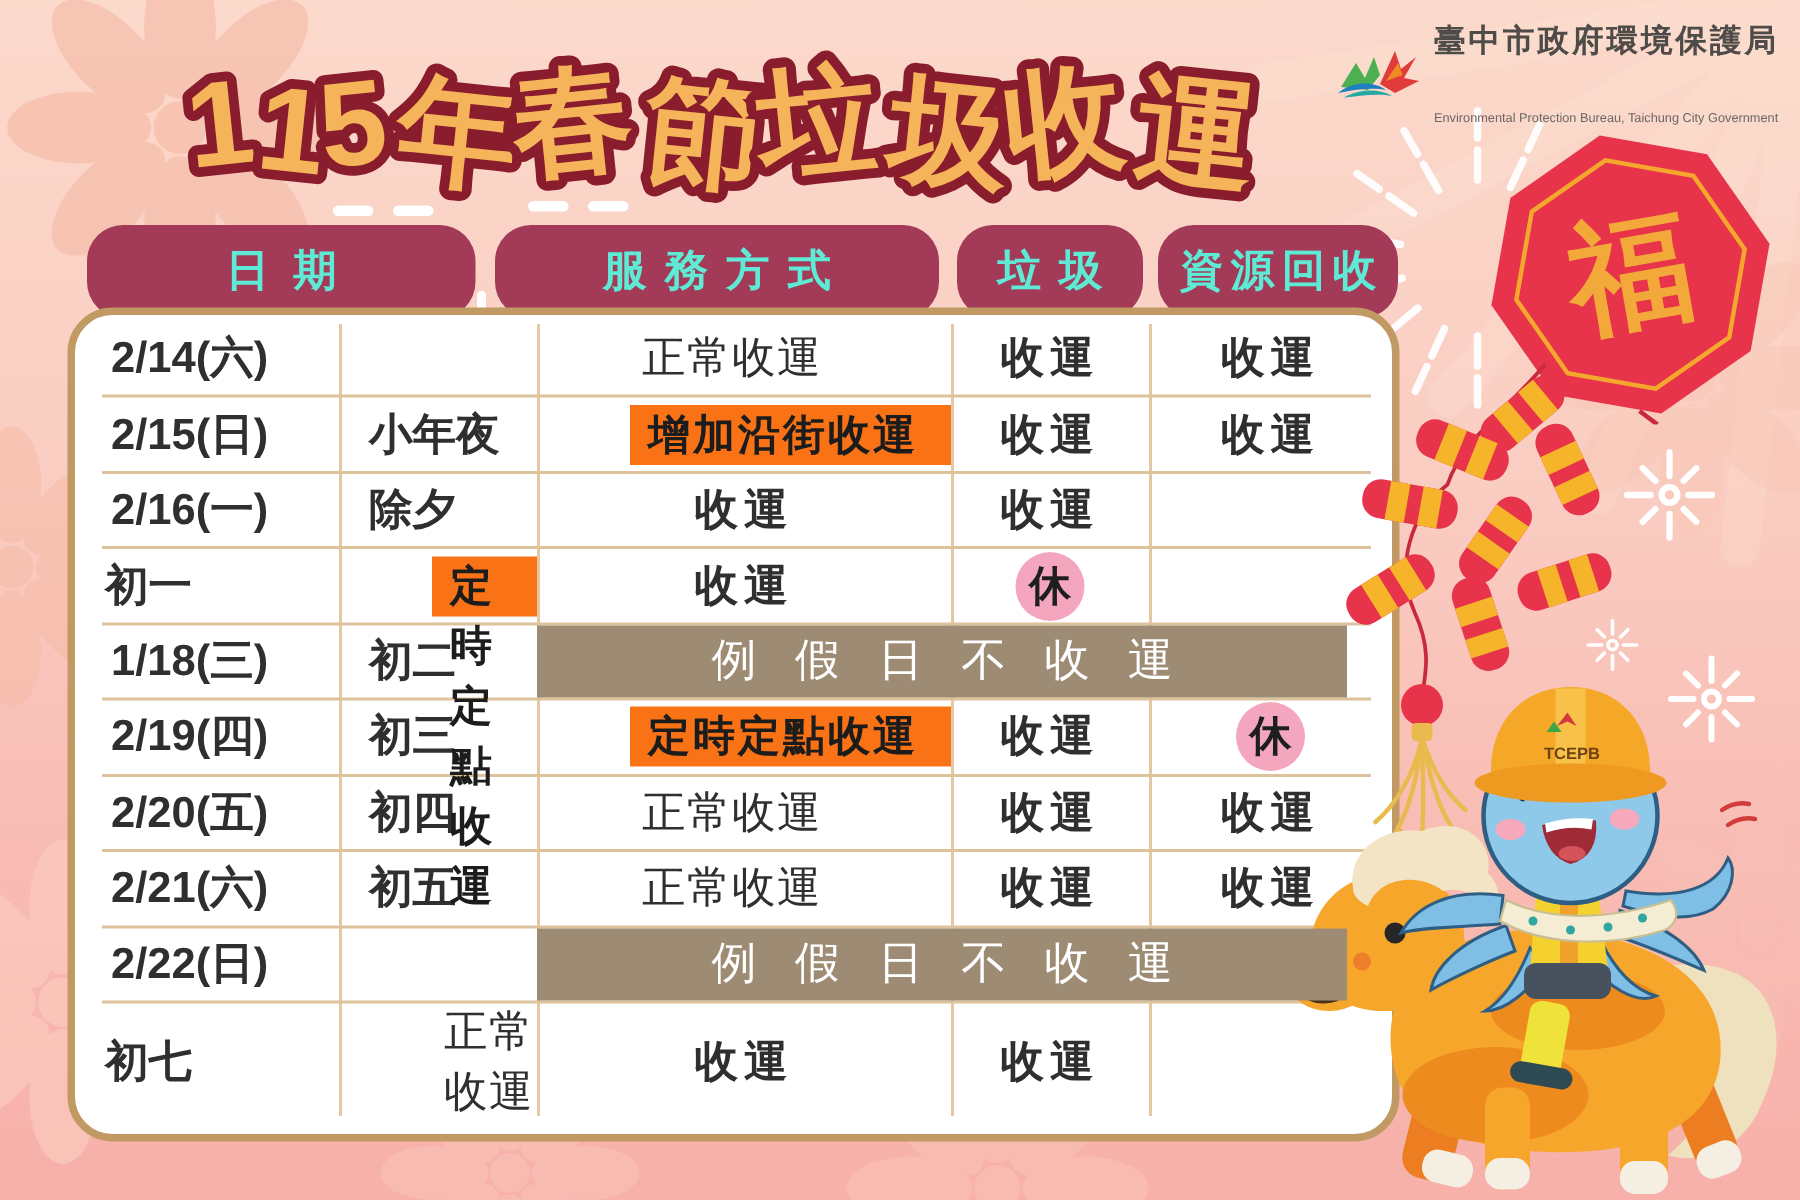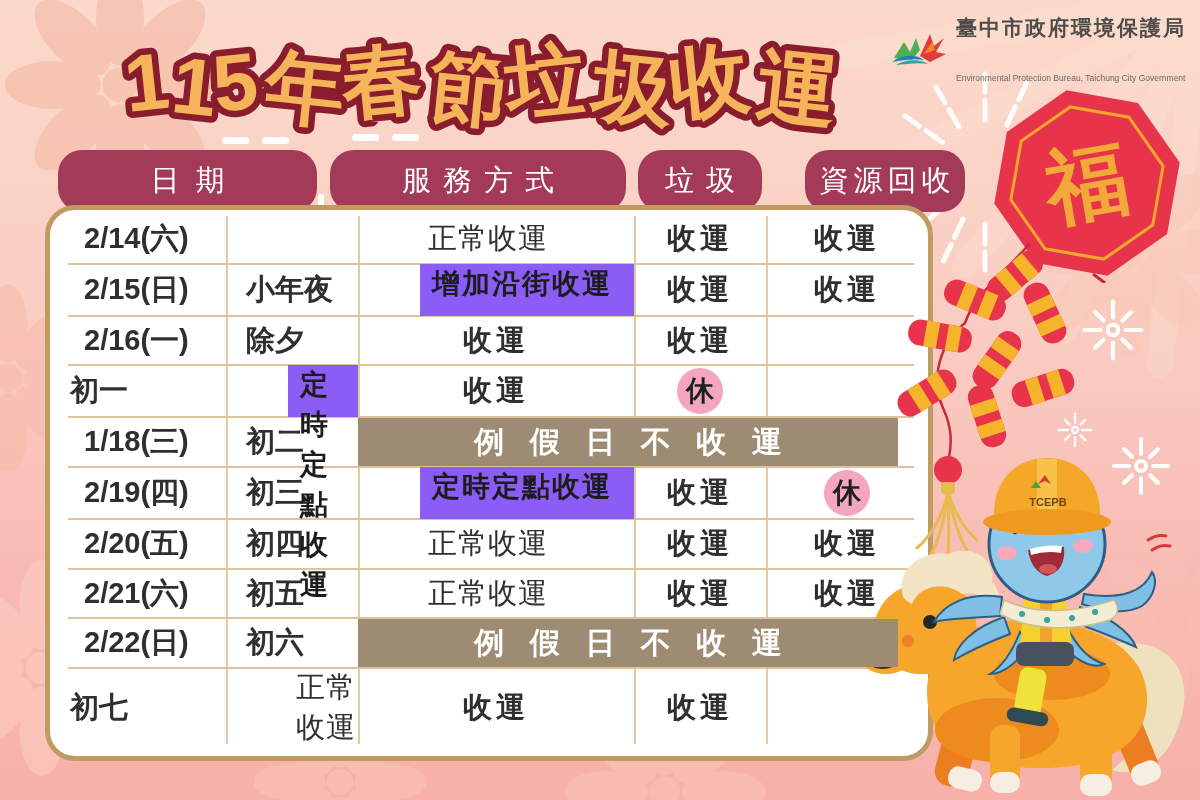--- a/index.html
+++ b/index.html
@@ -18,56 +18,56 @@
   }
   
   .logo{right:14px;top:16px;display:flex;align-items:center;gap:8px;}
   .logo-text{display:flex;flex-direction:column;line-height:1.15;gap:32px;}
   .logo-zh{font-size:21px;font-weight:bold;color:#4F4B49;letter-spacing:2px;}
   .logo-en{font-size:8.5px;color:#6B6663;margin-top:2px;}
   
   .pill{
     top:150px;height:62px;border-radius:24px;background:#A23A58;
     display:flex;align-items:center;justify-content:center;
-    color:#ffffff;font-weight:normal;font-size:29px;
+    color:#5eead4;font-weight:bold;font-size:29px;
   }
   .pill-date{left:58px;width:259px;letter-spacing:16px;text-indent:16px;}
   .pill-service{left:330px;width:296px;letter-spacing:12px;text-indent:12px;}
   .pill-garbage{left:638px;width:124px;letter-spacing:12px;text-indent:12px;}
-  .pill-recycle{left:805px;width:160px;letter-spacing:5px;text-indent:5px;}
+  .pill-recycle{left:772px;width:160px;letter-spacing:5px;text-indent:5px;}
   
   .table-card{
     left:45px;top:205px;width:888px;height:556px;box-sizing:border-box;
     background:#fff;border:5px solid #C19A63;border-radius:30px;
   }
   .vline{position:absolute;top:6px;bottom:12px;width:2px;background:#E3C8A2;}
   .vl-1{left:176px;} .vl-2{left:308px;} .vl-3{left:584px;} .vl-4{left:716px;}
   .table-body{position:absolute;left:0;right:0;top:4px;bottom:8px;display:flex;flex-direction:column;}
   .t-row{flex:1;position:relative;display:grid;grid-template-columns:176px 132px 276px 132px 1fr;align-items:center;}
   .t-row:not(:first-child)::before{
     content:"";position:absolute;top:-1px;left:18px;right:14px;height:2px;background:#DEC29C;
   }
   .cell{font-size:29px;color:#2F2F2F;}
-  .c-date{padding-left:34px;font-weight:600;}
+  .c-date{padding-left:24px;font-weight:600;}
   .c-holiday{padding-left:20px;font-weight:600;}
   .c-service{padding-left:34px;display:flex;align-items:center;z-index:1;margin-left:28px;}
   .c-service .svc-text{margin-left:8px;letter-spacing:1px;}
   .c-service .svc-text.hl-box{
-    margin-left:0;width:204px;padding-left:12px;height:52px;line-height:40px;
-    background:#8b5cf6;font-weight:800;font-size:28px;color:#1C1C1C;letter-spacing:2px;
+    margin-left:0;width:204px;padding-left:12px;height:40px;line-height:40px;
+    background:#f97316;font-weight:800;font-size:28px;color:#1C1C1C;letter-spacing:2px;
   }
   .c-garbage,.c-recycle{text-align:center;letter-spacing:4px;font-weight:600;}
   .rest-badge{
     display:inline-flex;width:46px;height:46px;border-radius:50%;background:#F3A6BD;
     align-items:center;justify-content:center;font-weight:800;font-size:28px;color:#1E1E1E;letter-spacing:0;
   }
   .c-banner{
     position:absolute;left:308px;right:30px;top:1px;bottom:1px;background:#9E8B73;z-index:2;
     display:flex;align-items:center;justify-content:center;
-    color:#fff;font-weight:700;font-size:30px;letter-spacing:0.85em;text-indent:0.85em;
+    color:#fff;font-weight:400;font-size:30px;letter-spacing:0.85em;text-indent:0.85em;
   }
   
   .deco-octagon{left:985px;top:78px;width:205px;height:205px;}
   .deco-crackers{left:895px;top:238px;width:210px;height:330px;}
   .deco-mascot{left:852px;top:432px;width:352px;height:372px;}
   .fu-char{font-size:82px;font-weight:bold;fill:#F3A93A;font-family:"Liberation Sans","DejaVu Sans",sans-serif;}
   .helmet-label{font-size:11px;font-weight:bold;fill:#6E4312;font-family:"Liberation Sans","DejaVu Sans",sans-serif;}
 </style>
 </head>
 <body>
@@ -267,21 +267,20 @@
       <div class="cell c-service">
             <span class="svc-text">正常收運</span>
           </div>
       <div class="cell c-garbage">收運</div>
       <div class="cell c-recycle">收運</div>
 
     </div>
 
     <div class="t-row">
       <div class="cell c-date">2/22(日)</div>
-      <div class="cell c-holiday">初六</div>
       <div class="cell c-service">
             <span class="svc-text"></span>
           </div>
       <div class="cell c-garbage"></div>
       <div class="cell c-recycle"></div>
       <div class="c-banner">例假日不收運</div>
     </div>
 
     <div class="t-row">
       <div class="cell c-holiday">初七</div>

